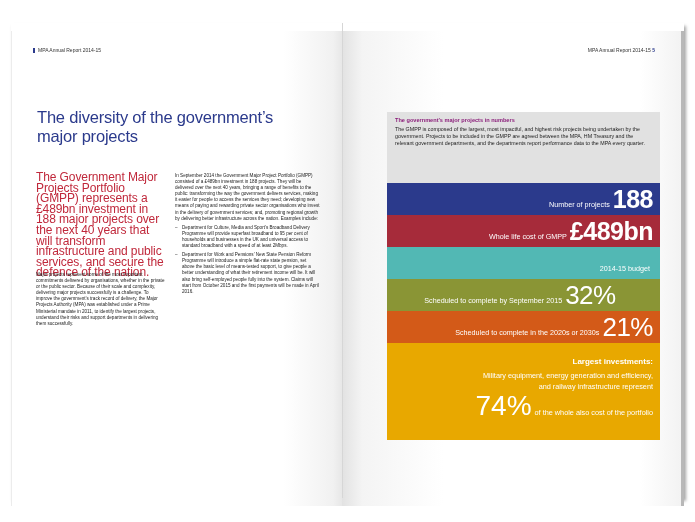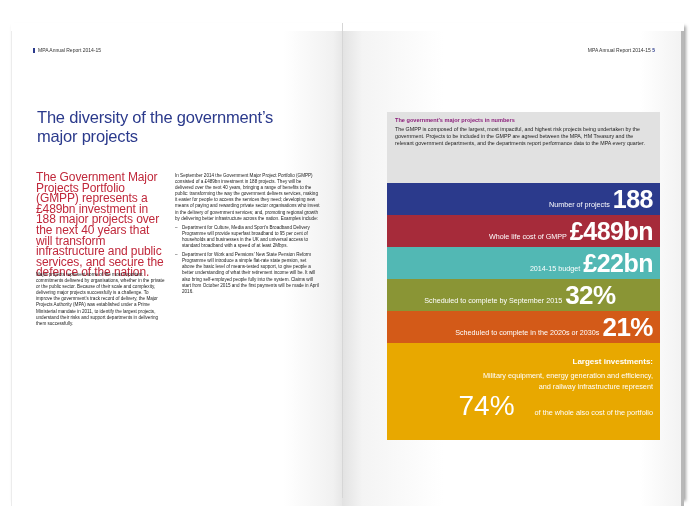--- a/index.html
+++ b/index.html
@@ -25,25 +25,25 @@
   .body-right li { position:relative; padding-left:7px; margin-bottom:3px; }
   .body-right li .dash { position:absolute; left:0; top:0; }
 
   .box { position:absolute; left:45px; top:81px; width:273px; }
   .box-head { background:#e1e1e1; height:71px; padding:5px 8px; box-sizing:border-box; }
   .box-title { font-size:5.6px; font-weight:bold; color:#8b1e7a; margin-bottom:3px; }
   .box-text { font-size:5.3px; line-height:6.8px; color:#222; }
   .band { height:32px; position:relative; color:#fff; display:flex; align-items:flex-end; justify-content:flex-end; padding:0 7px 3px 0; box-sizing:border-box; }
   .band .lbl { font-size:7.2px; margin-right:3px; margin-bottom:3px; }
   .band .val { font-size:25px; font-weight:bold; line-height:25px; letter-spacing:-0.5px; }
-  .band-pct .val { font-weight:bold; font-size:26px;margin-top:13px; }
+  .band-pct .val { font-weight:normal; font-size:26px;margin-top:13px; }
   .gold { background:#e8a800; height:97px; color:#fff; text-align:right; padding:14px 7px 0 0; box-sizing:border-box; }
   .gold .g-title { font-size:8px; font-weight:bold; margin-bottom:4px; }
   .gold .g-line { font-size:7.3px; line-height:11px; }
-  .gold .g-row { display:flex; justify-content:flex-end; align-items:baseline; margin-top:0px;gap:17px; }
+  .gold .g-row { display:flex; justify-content:flex-end; align-items:baseline; margin-top:0px; }
   .gold .g-pct { font-size:28px; line-height:28px; margin-right:3px; }
   .gold .g-tail { font-size:7.3px; }
 </style>
 </head>
 <body>
 
 <div class="spread">
   <div class="page page-left">
     <div class="running-head rh-left">
       <span class="folio-mark"></span><span>MPA Annual Report 2014-15</span>
@@ -74,21 +74,20 @@
       <div class="band" style="background: rgb(43, 58, 140);">
         <span class="lbl">Number of projects</span>
         <span class="val">188</span>
       </div>
       <div class="band" style="background: rgb(166, 43, 58);">
         <span class="lbl">Whole life cost of GMPP</span>
         <span class="val">£489bn</span>
       </div>
       <div class="band" style="background: rgb(82, 184, 180);">
         <span class="lbl">2014-15 budget</span>
-        <span class="val">£22bn</span>
       </div>
       <div class="band band-pct" style="background: rgb(138, 149, 53); justify-content: center;">
         <span class="lbl">Scheduled to complete by September 2015</span>
         <span class="val">32%</span>
       </div>
       <div class="band band-pct" style="background: rgb(211, 90, 24);">
         <span class="lbl">Scheduled to complete in the 2020s or 2030s</span>
         <span class="val">21%</span>
       </div>
 

